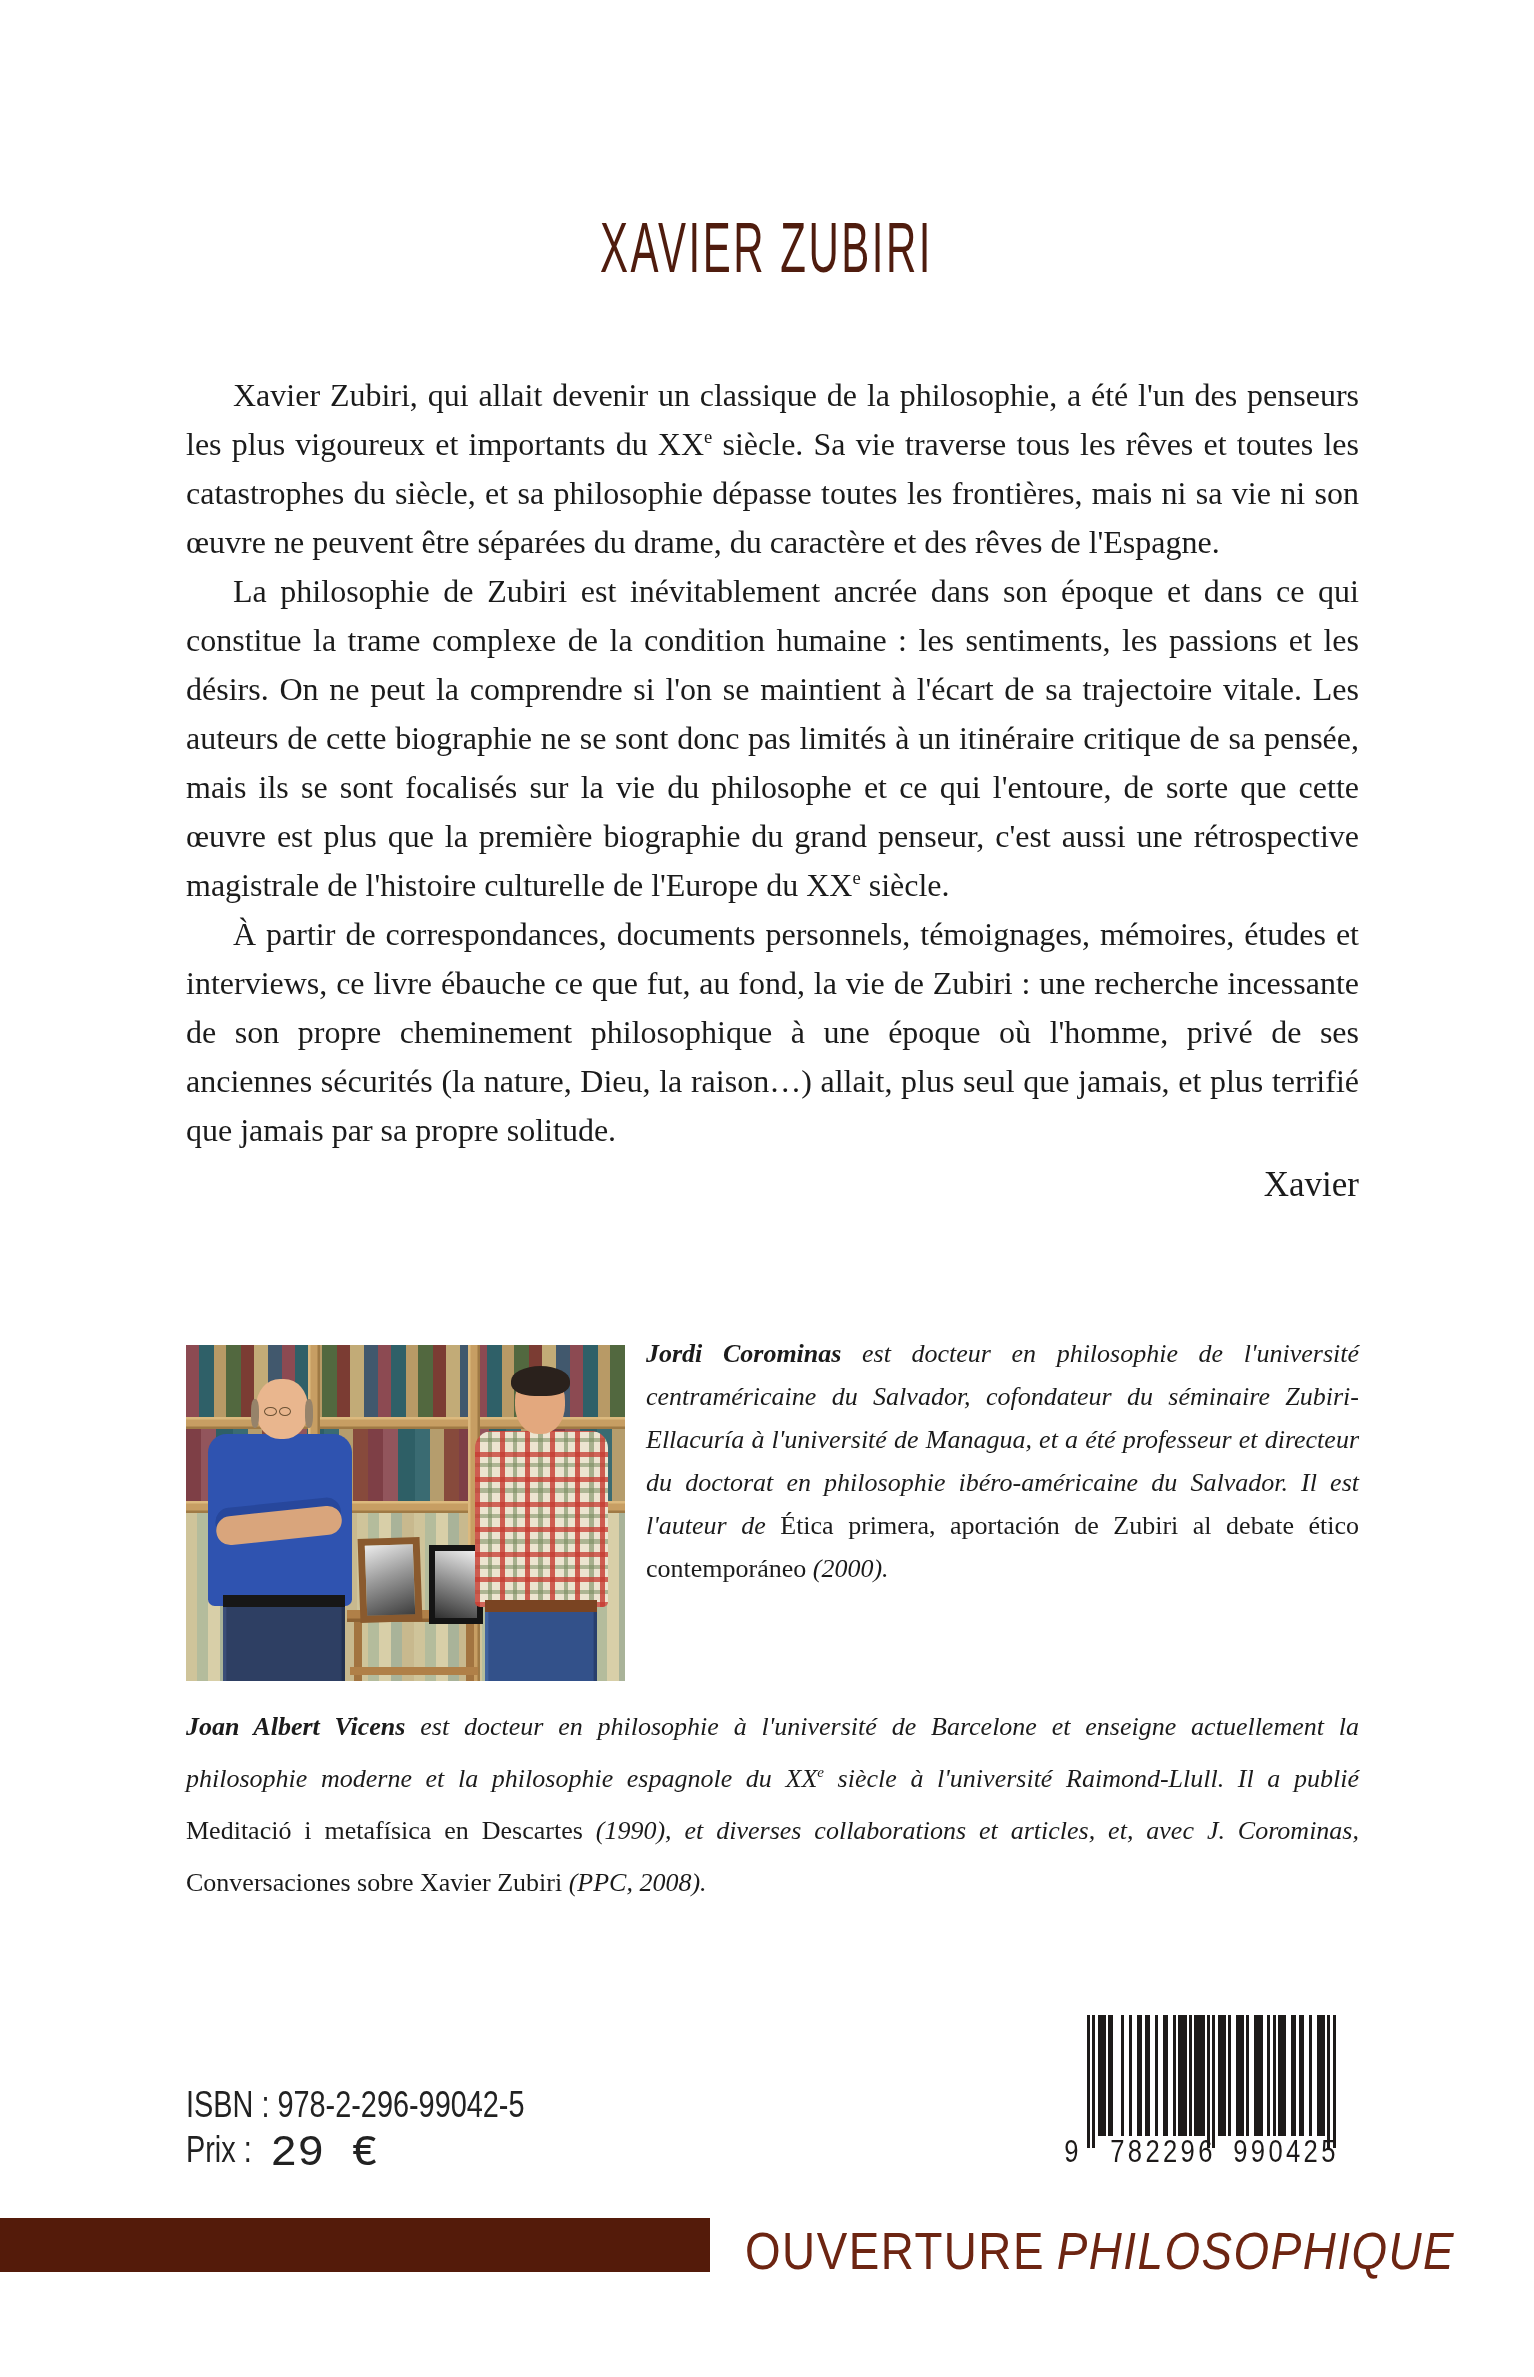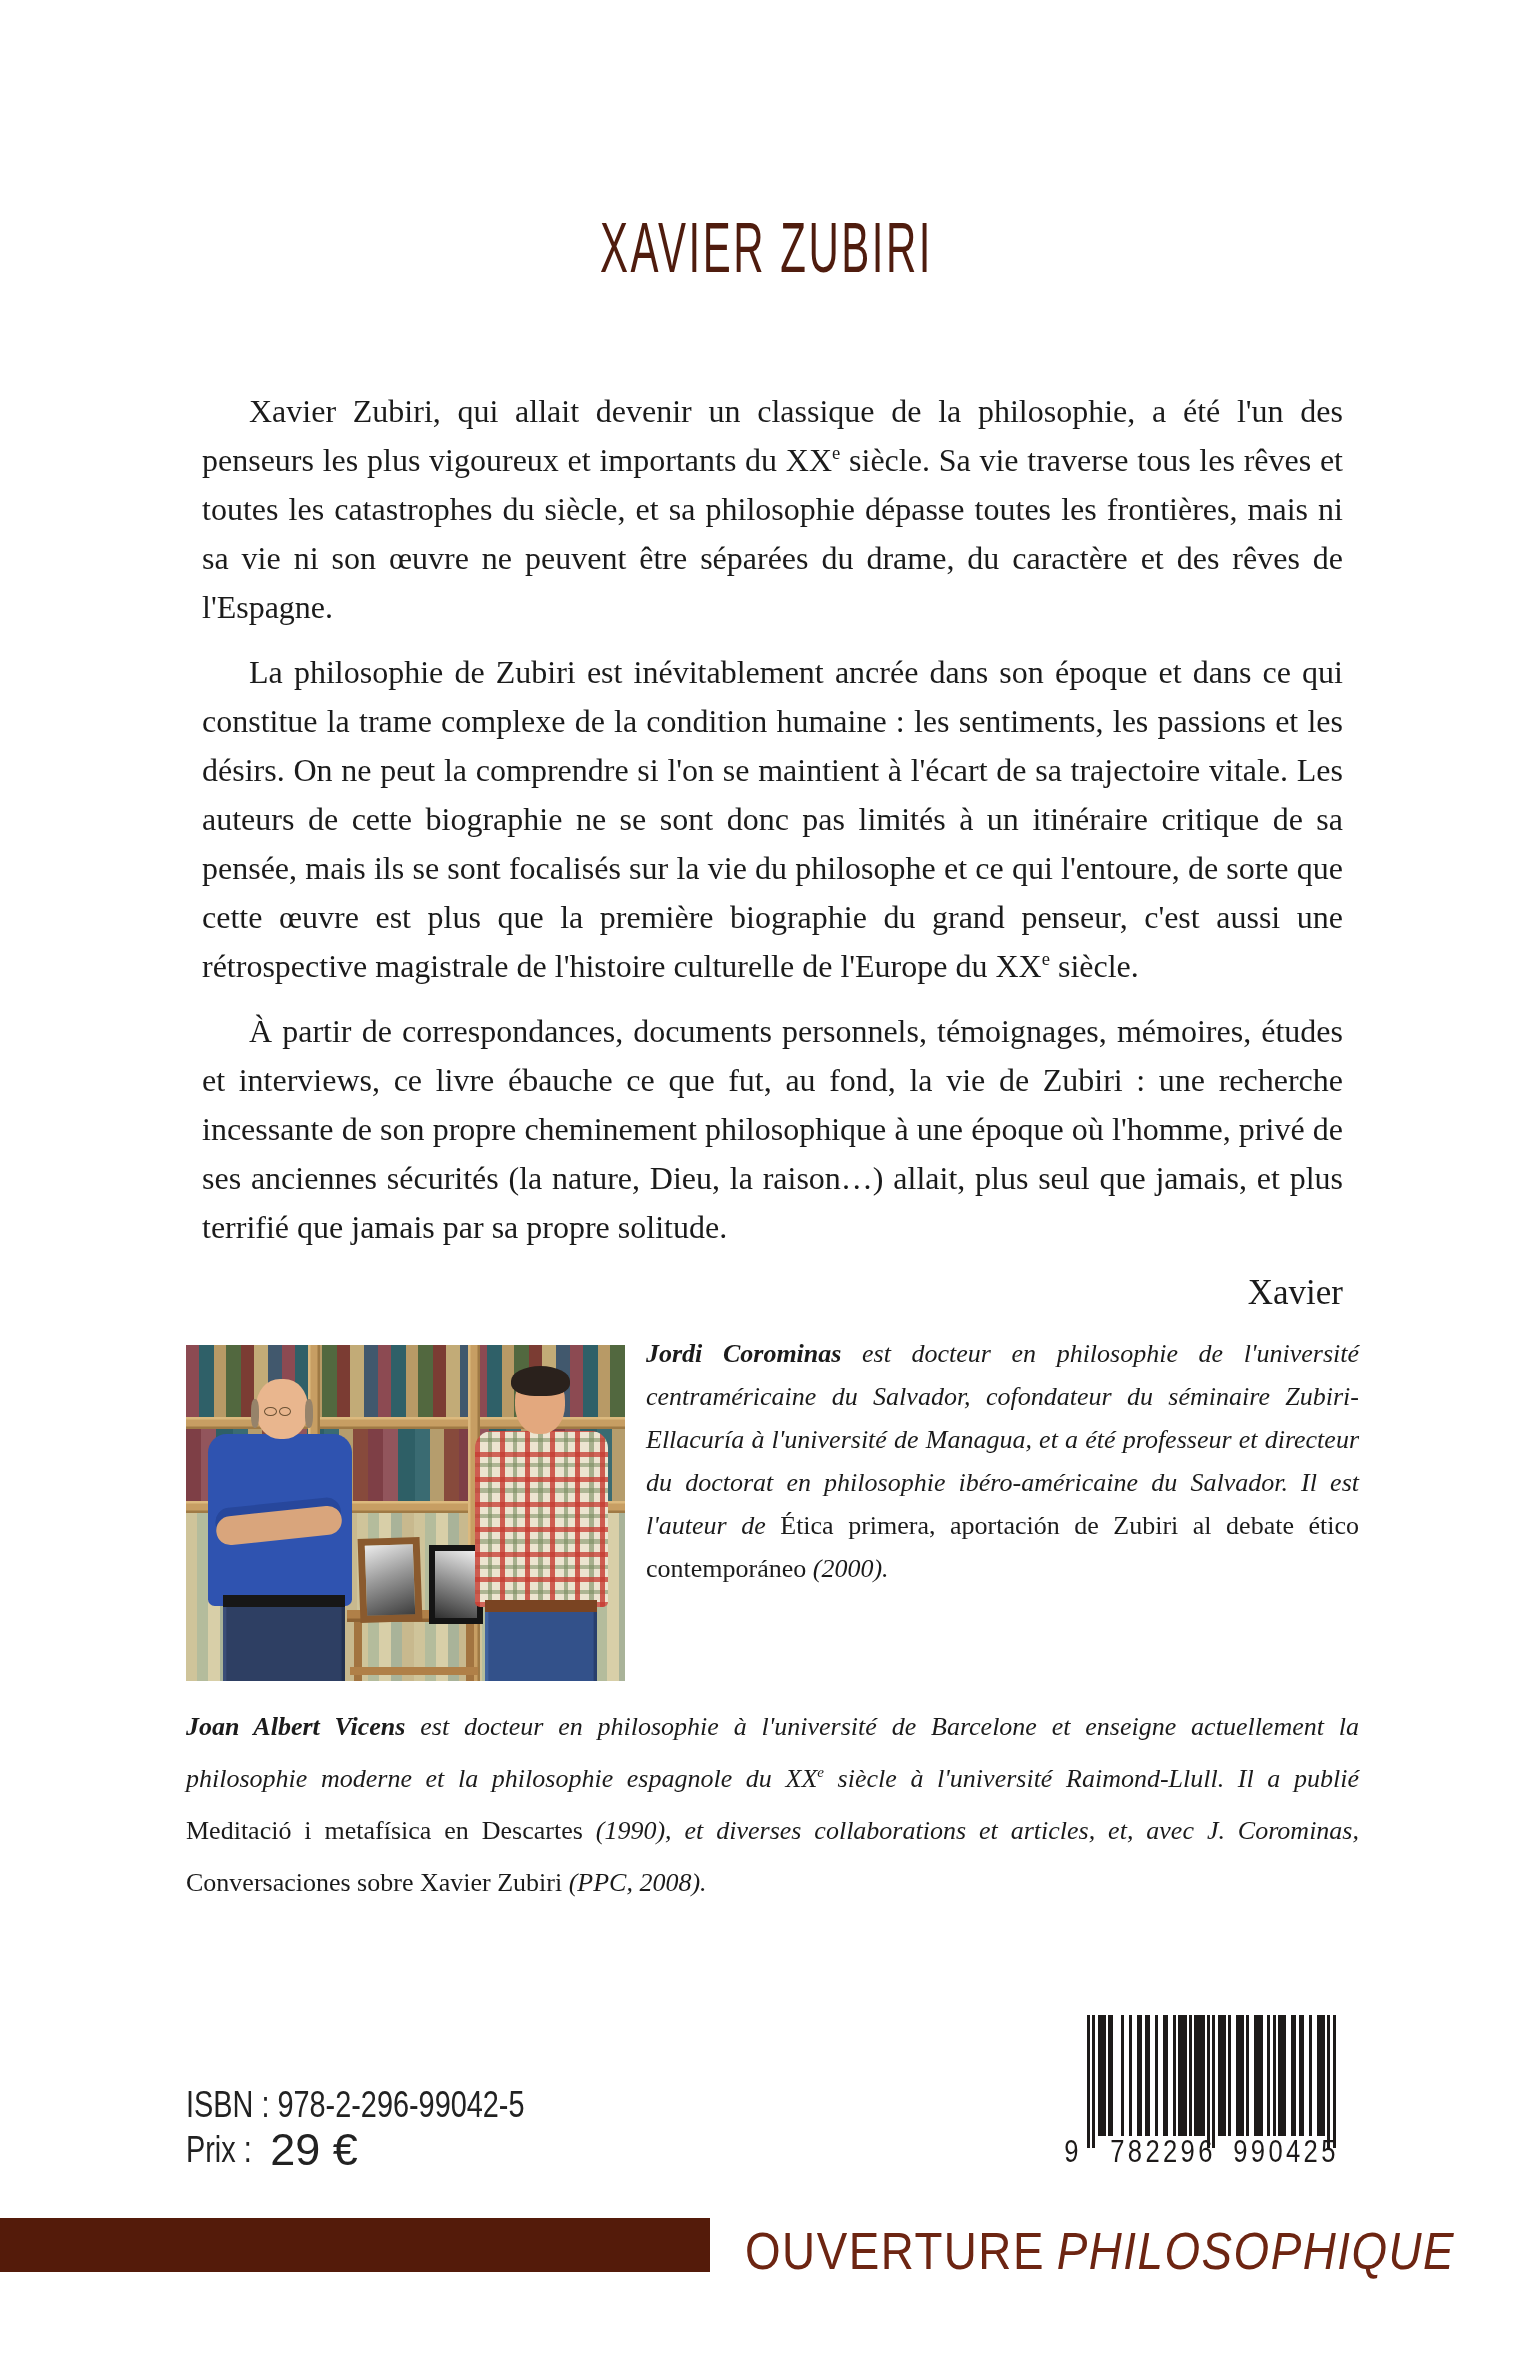--- a/index.html
+++ b/index.html
@@ -10,21 +10,21 @@
   
   .title{position:absolute;top:213px;left:0;width:100%;margin:0;text-align:center;
          font-weight:400;}
   .cond-title{display:inline-block;font-family:"Liberation Sans","DejaVu Sans",sans-serif;
          font-size:70px;line-height:70px;letter-spacing:4.2px;color:var(--title,#4f1c0e);
          transform:scaleX(0.60);transform-origin:center;white-space:nowrap;}
 
   
   .synopsis{position:absolute;left:186px;top:371px;width:1173px;
             font-size:32px;line-height:49px;text-align:justify;}
-  .synopsis p{margin:16px;text-indent:47px;}
+  .synopsis p{margin:0;text-indent:47px;}
   .synopsis p.signature{text-indent:0;text-align:right;margin-top:5px;font-size:35px;}
   sup{font-size:.58em;line-height:0;vertical-align:super;}
 
   
   .bio{position:absolute;font-style:italic;text-align:justify;font-size:26px;}
   .bio-jordi{left:646px;top:1332px;width:713px;line-height:43px;}
   .bio-joan{left:186px;top:1701px;width:1173px;line-height:52px;}
   .seg-b{font-weight:bold;}
   .seg-roman{font-style:normal;}
 
@@ -75,21 +75,21 @@
       repeating-linear-gradient(0deg, rgba(120,140,95,.55) 12.6px 17px, rgba(0,0,0,0) 17px 38px);}
   .ph-belt-r{left:299px;top:255px;width:112px;height:13.4px;background:#7a4422;}
   .ph-jeans-r{left:299px;top:267px;width:112px;height:69px;background:#33518a;box-shadow:inset -3.4px 0 0 #283f6d, inset 3.4px 0 0 #40639f;}
 
   
   .purchase{position:absolute;left:186px;top:2084px;color:#222;}
   .cond-sans{display:inline-block;font-family:"Liberation Sans","DejaVu Sans",sans-serif;
      font-size:37px;line-height:42px;transform:scaleX(0.78);transform-origin:left;white-space:nowrap;}
   .isbn-line{height:45px;}
   .price-line{height:50px;}
-  .price-value{font-family:Liberation Sans, sans-serif;font-size:45px;line-height:42px;vertical-align:-3.4px;}
+  .price-value{font-family:Liberation Mono, monospace;font-size:45px;line-height:42px;vertical-align:-3.4px;}
 
   
   .barcode{position:absolute;left:1087px;top:2015px;width:248px;height:155px;}
   .bars{position:absolute;left:0;top:0;width:248px;height:134px;}
   .bar{position:absolute;top:0;background:#1d1a19;}
   .bc-digit{position:absolute;top:119px;height:34px;color:#1d1a19;}
   .bc-d1{left:-30px;width:27px;text-align:right;}
   .bc-d2{left:10px;width:112px;text-align:center;}
   .bc-d3{left:133px;width:112px;text-align:center;}
   .cond-digits{display:inline-block;font-family:"Liberation Sans","DejaVu Sans",sans-serif;

